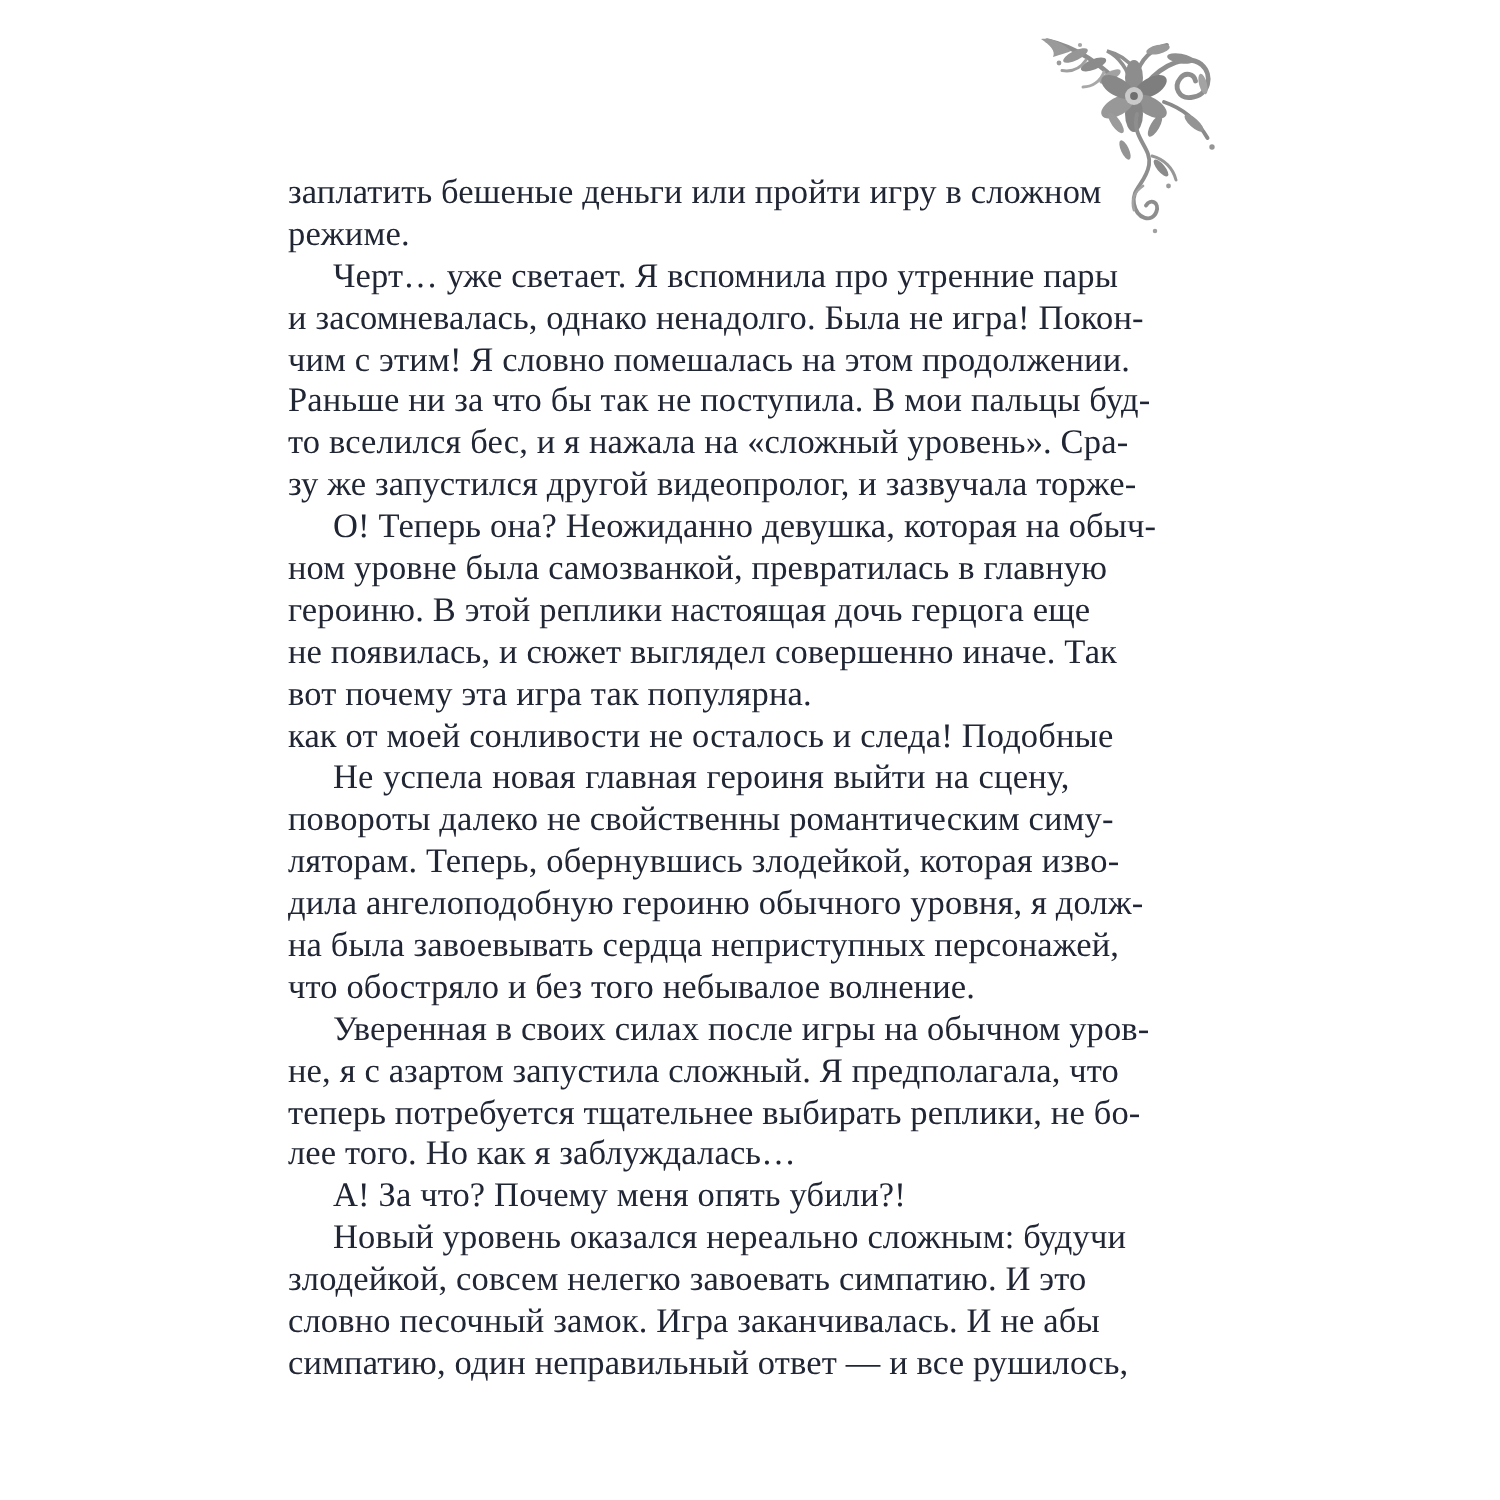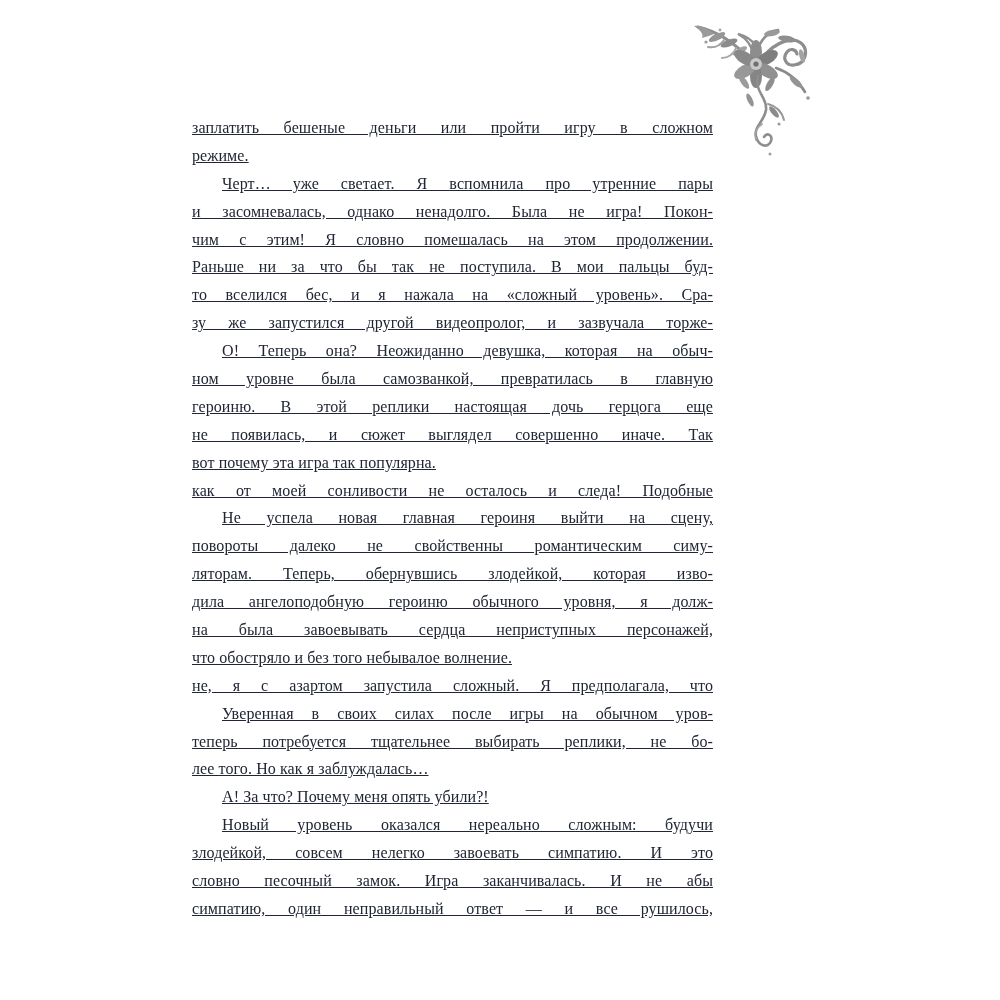--- a/index.html
+++ b/index.html
@@ -31,26 +31,25 @@
     left: 192px;
     top: 114px;
     width: 521px;
     color: #212634;
   }
   .para { margin: 0; padding: 0; }
   .line {
     width: 521px;
     height: 27.9px;
     line-height: 27.9px;
-    font-size: 16px;
+    font-size: 23px;
     text-align: justify;
     text-align-last: justify;
     white-space: nowrap;
     letter-spacing: 0.1px;
-    text-decoration: underline;
   }
   .line.ind { text-indent: 30px; }
   .line.last {
     text-align: center;
     text-align-last: left;
   }
 </style>
 </head>
 <body>
 
@@ -127,22 +126,22 @@
       <div class="para">
         <div class="line">как от моей сонливости не осталось и следа! Подобные</div>
         <div class="line ind">Не успела новая главная героиня выйти на сцену,</div>
         <div class="line">повороты далеко не свойственны романтическим симу-</div>
         <div class="line">ляторам. Теперь, обернувшись злодейкой, которая изво-</div>
         <div class="line">дила ангелоподобную героиню обычного уровня, я долж-</div>
         <div class="line">на была завоевывать сердца неприступных персонажей,</div>
         <div class="line last">что обостряло и без того небывалое волнение.</div>
       </div>
       <div class="para">
+        <div class="line ind">Уверенная в своих силах после игры на обычном уров-</div>
         <div class="line">не, я с азартом запустила сложный. Я предполагала, что</div>
-        <div class="line ind">Уверенная в своих силах после игры на обычном уров-</div>
         <div class="line">теперь потребуется тщательнее выбирать реплики, не бо-</div>
         <div class="line last">лее того. Но как я заблуждалась…</div>
       </div>
       <div class="para">
         <div class="line ind last">А! За что? Почему меня опять убили?!</div>
       </div>
       <div class="para">
         <div class="line ind">Новый уровень оказался нереально сложным: будучи</div>
         <div class="line">злодейкой, совсем нелегко завоевать симпатию. И это</div>
         <div class="line">словно песочный замок. Игра заканчивалась. И не абы</div>

